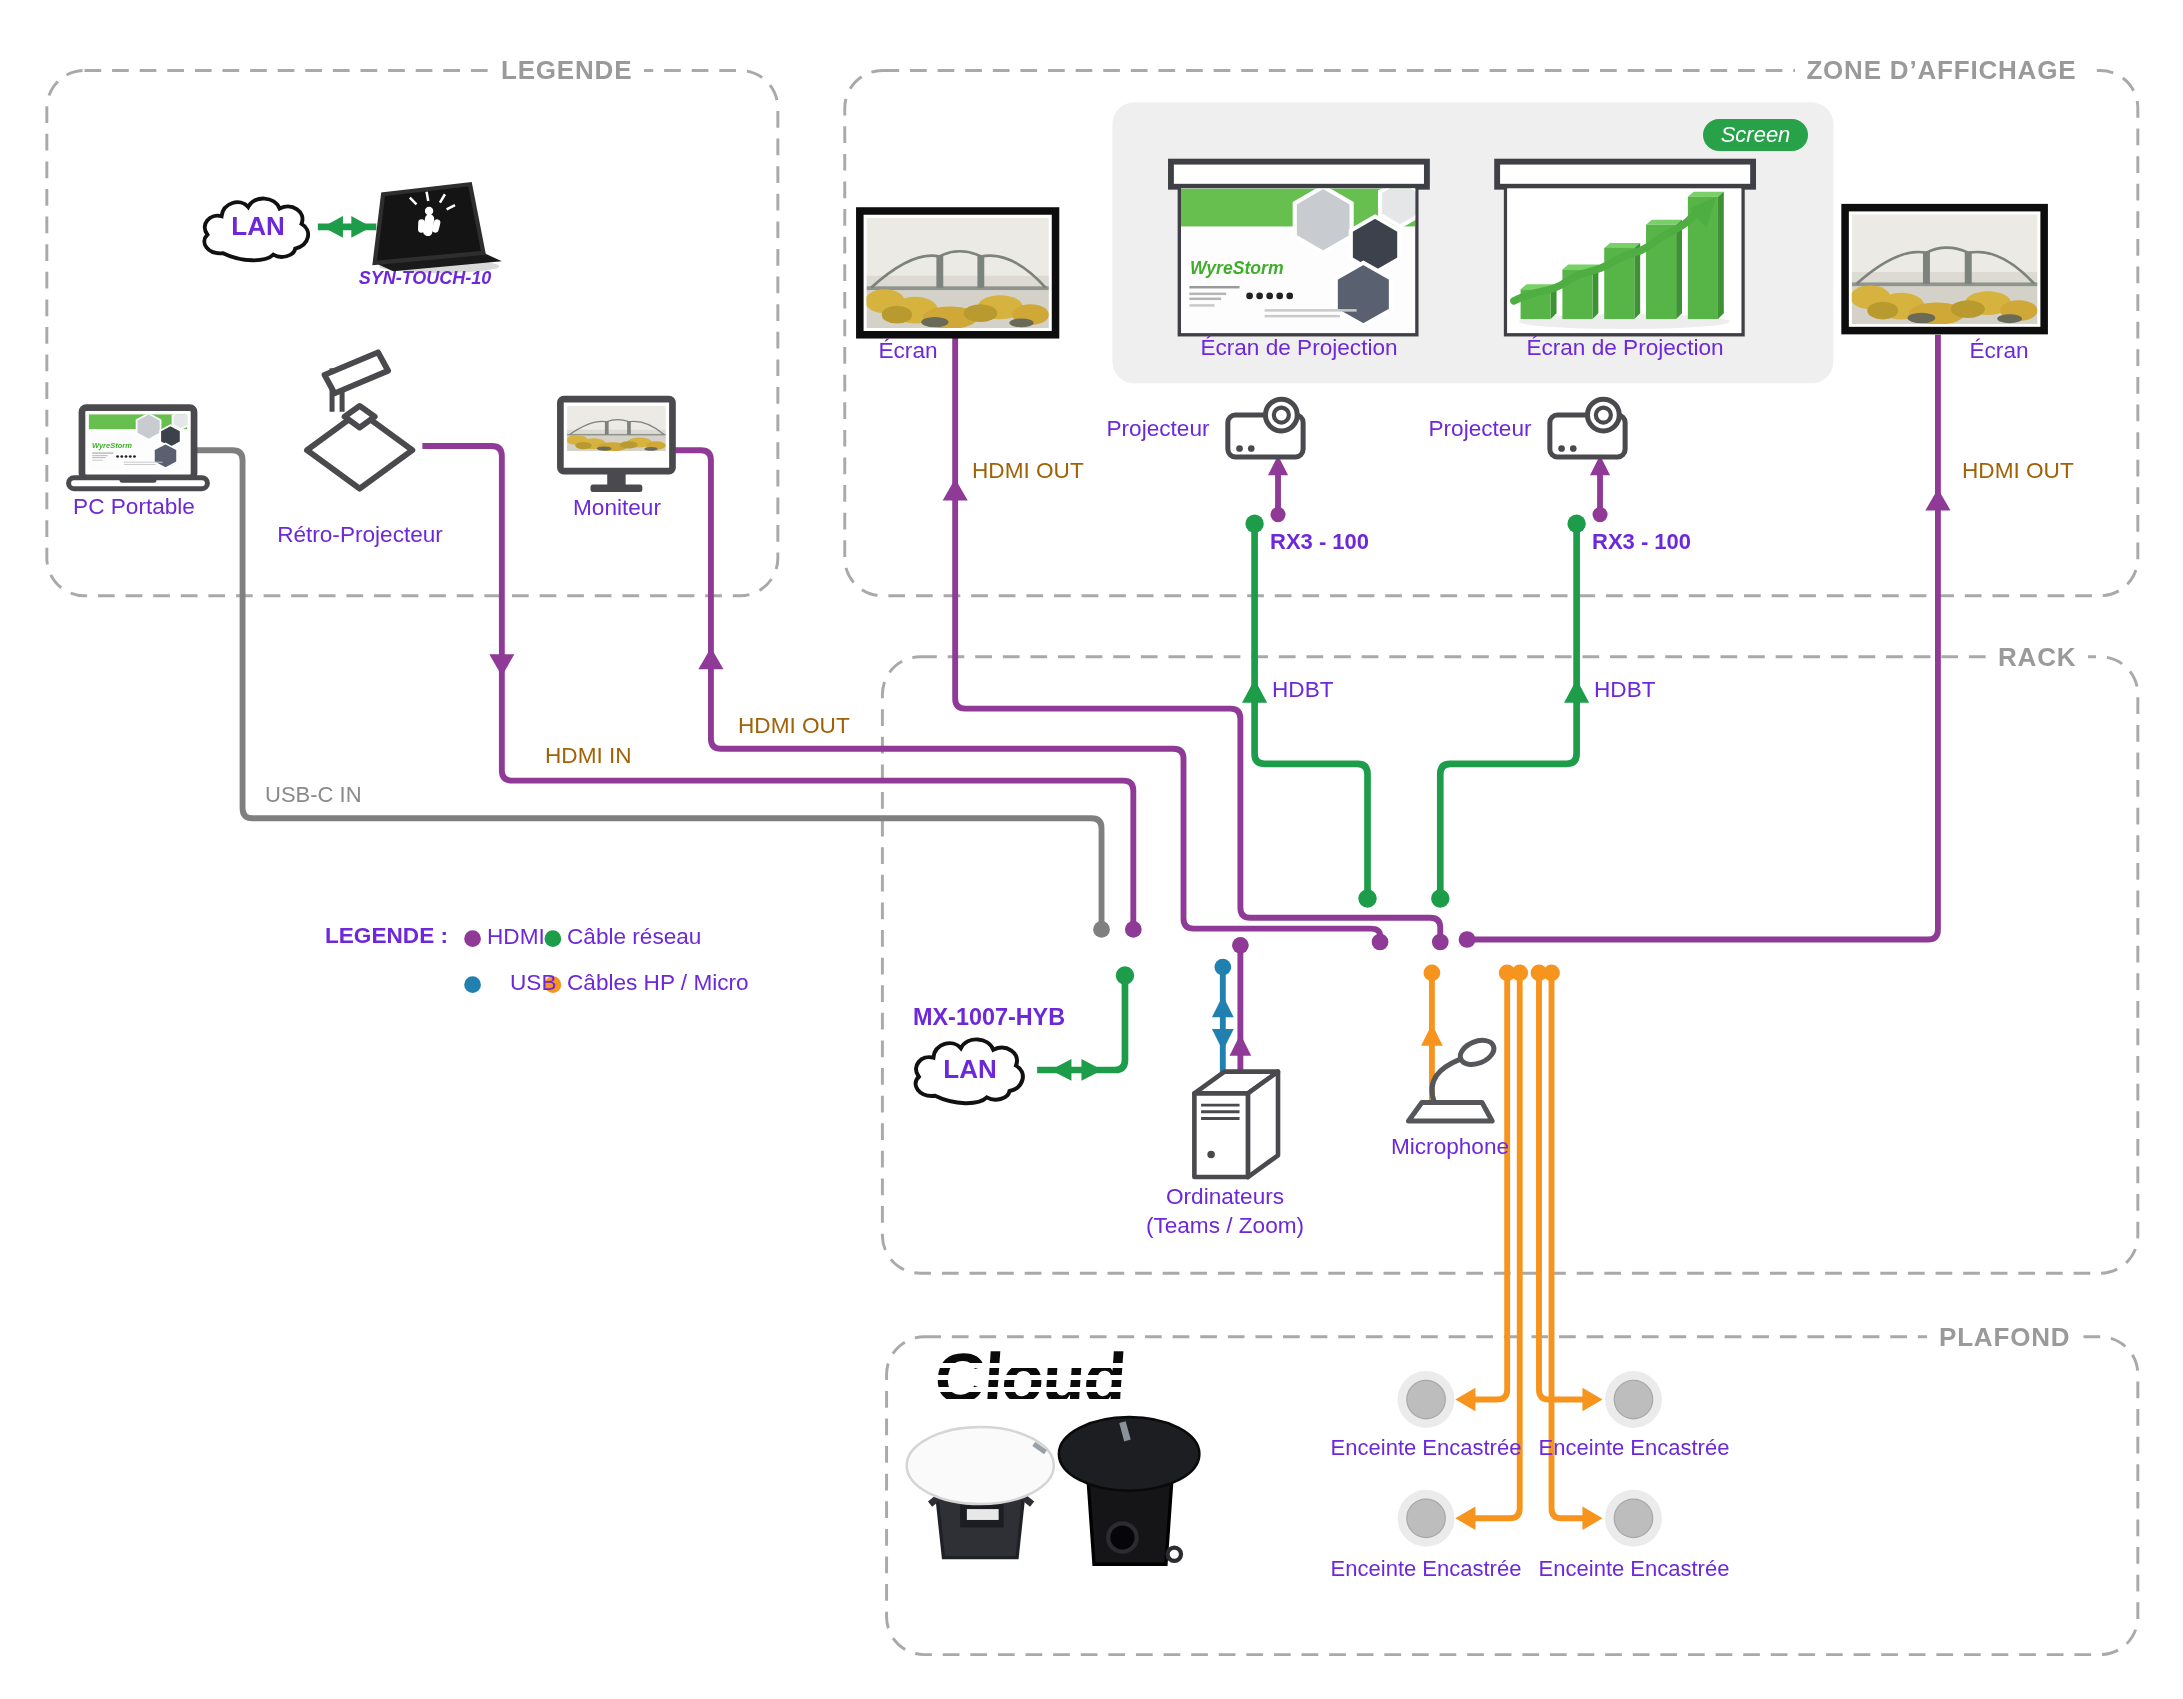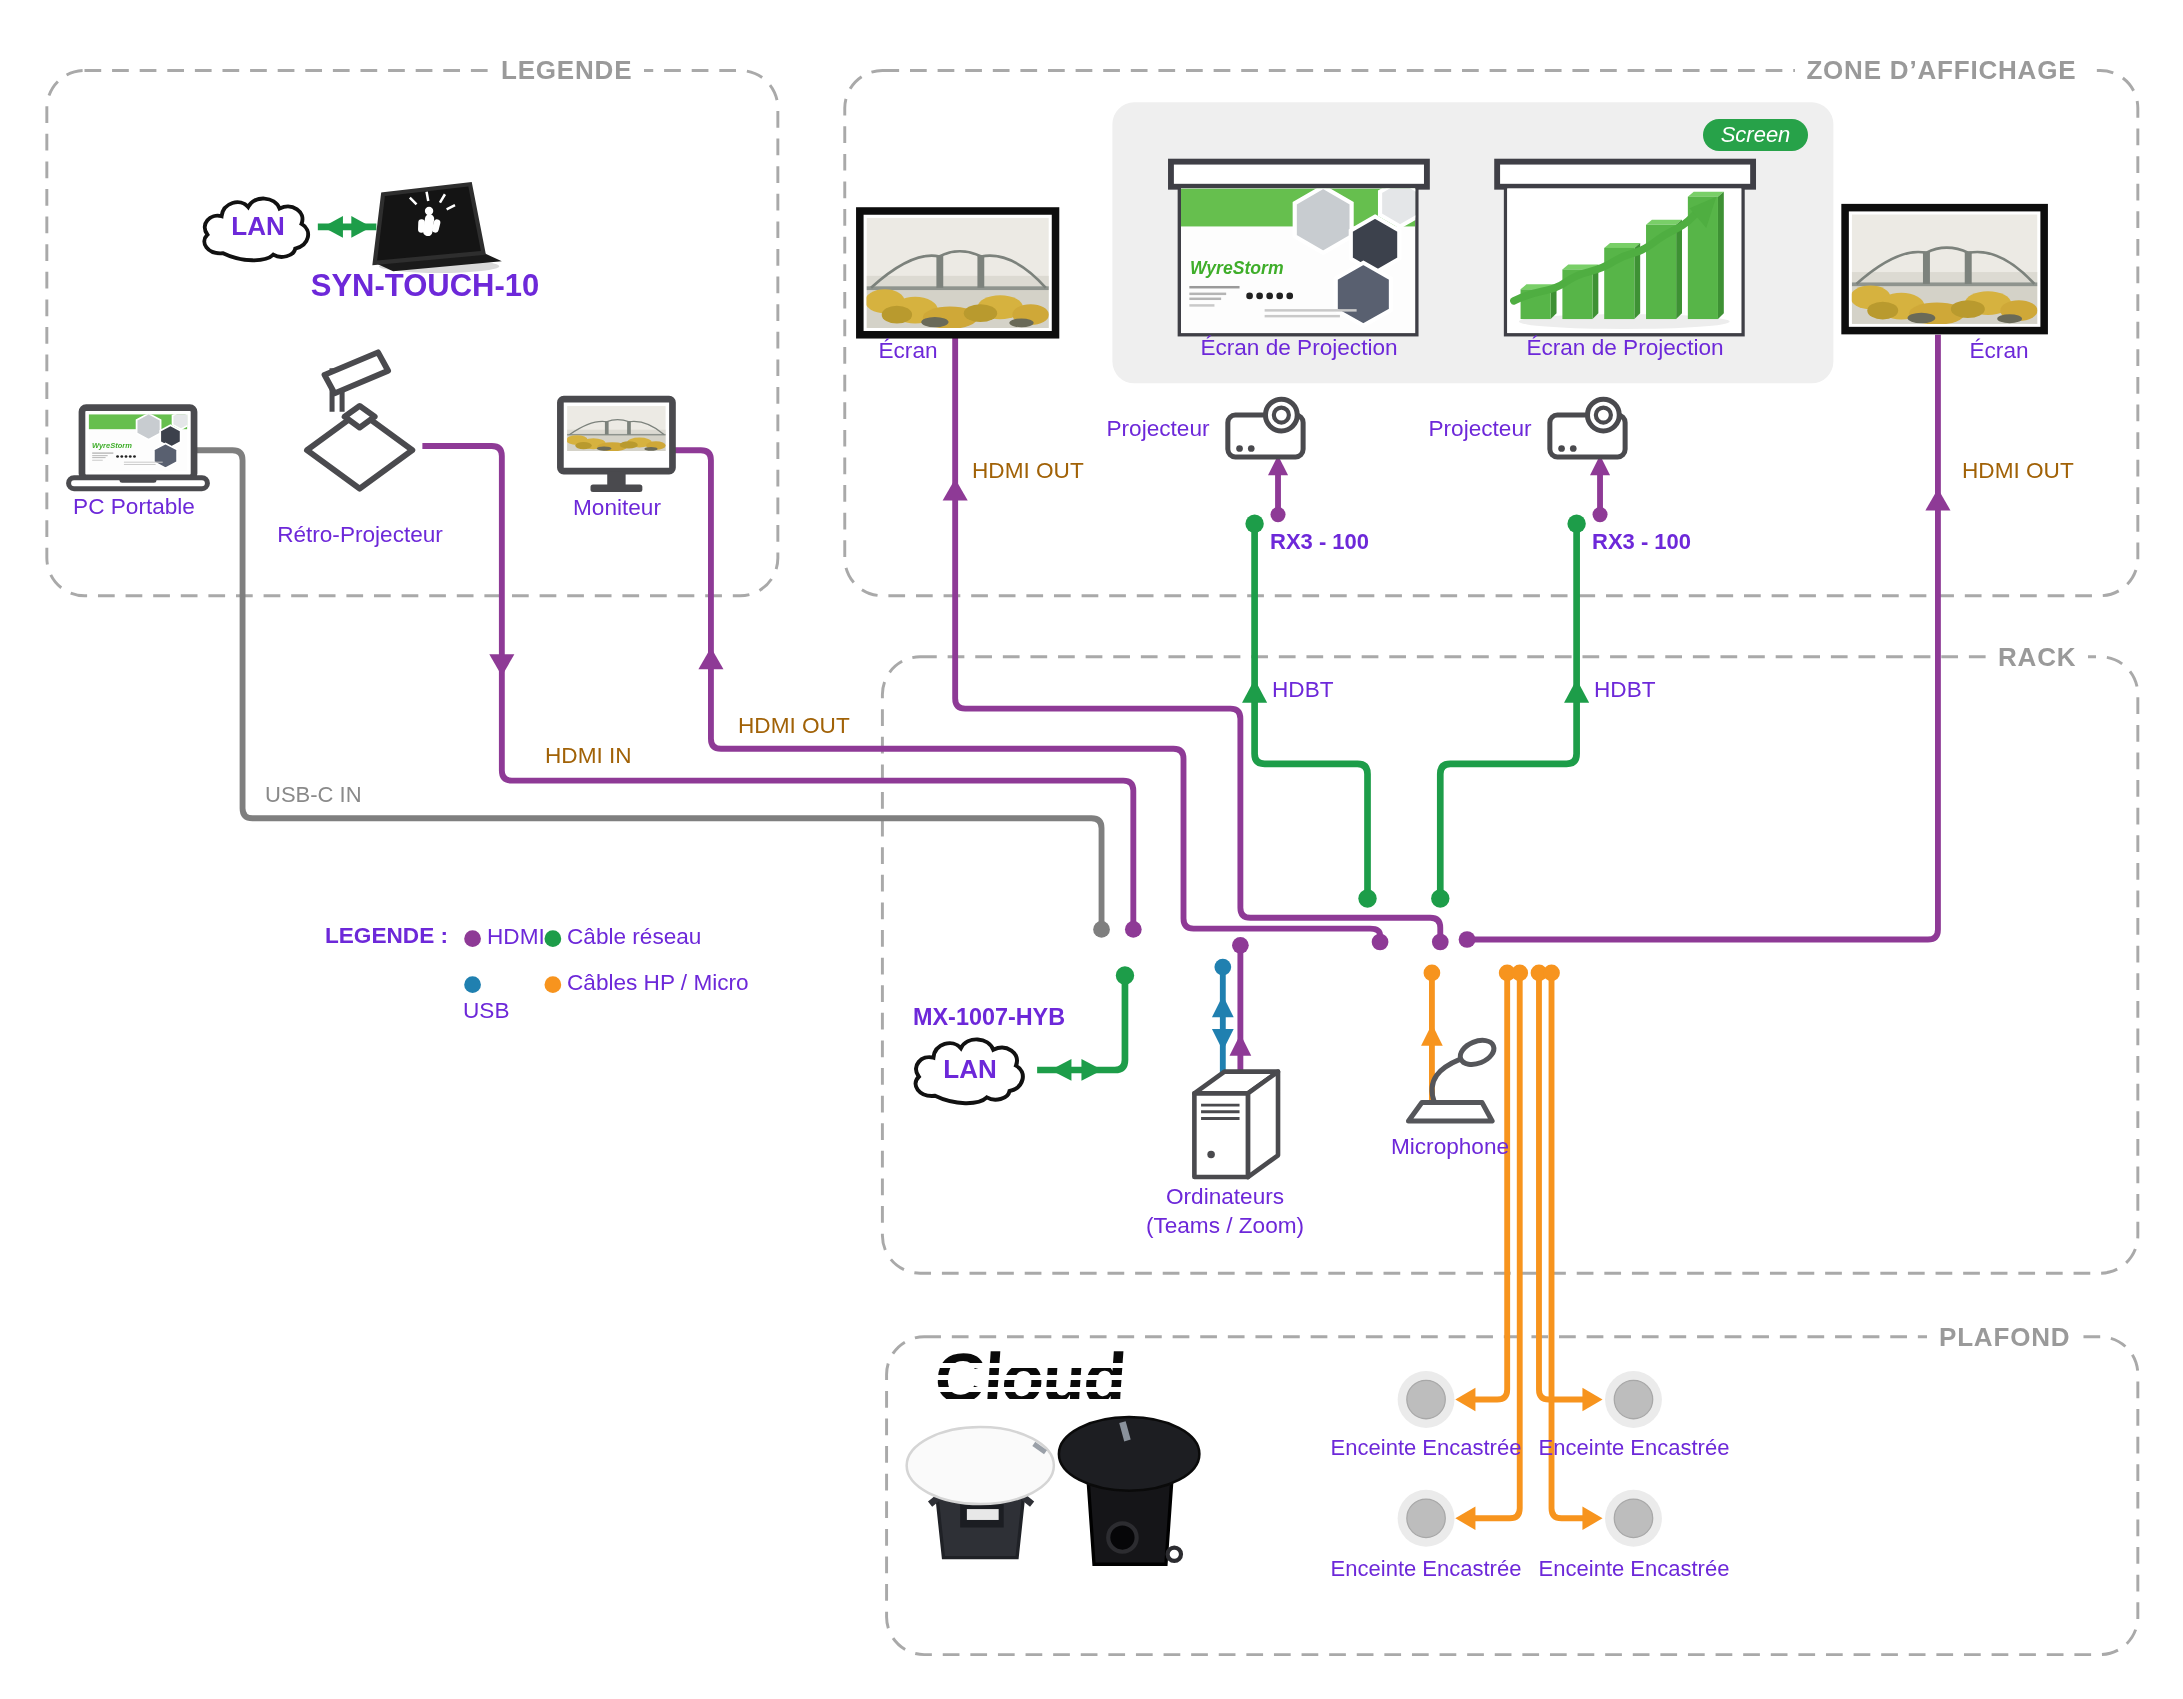--- a/index.html
+++ b/index.html
@@ -301,21 +301,21 @@
         </g>
   </g>
 </svg>
 
 <div class="zone-title" style="right:1539px;top:70px;">LEGENDE</div>
 <div class="zone-title" style="right:95px;top:70px;">ZONE D’AFFICHAGE</div>
 <div class="zone-title" style="right:95px;top:657px;">RACK</div>
 <div class="zone-title" style="right:101px;top:1337px;">PLAFOND</div>
 
 <div class="lbl c b" style="left:258px;top:212px;font-size:26px;">LAN</div>
-<div class="lbl c b" style="left:425px;top:269px;font-size:31px;">SYN-TOUCH-10</div>
+<div class="lbl c b" style="left:425px;top:269px;font-size:18px;font-style:italic;">SYN-TOUCH-10</div>
 <div class="lbl c" style="left:134px;top:495px;">PC Portable</div>
 <div class="lbl c" style="left:360px;top:494px;margin-top:29px;">Rétro-Projecteur</div>
 <div class="lbl c" style="left:617px;top:496px;">Moniteur</div>
 
 <div class="lbl c" style="left:908px;top:339px;">Écran</div>
 <div class="lbl c" style="left:1299px;top:336px;">Écran de Projection</div>
 <div class="lbl c" style="left:1625px;top:336px;">Écran de Projection</div>
 <div class="badge">Screen</div>
 <div class="lbl c" style="left:1999px;top:339px;">Écran</div>
 <div class="lbl c" style="left:1158px;top:417px;">Projecteur</div>
@@ -327,21 +327,21 @@
 <div class="lbl green" style="left:1594px;top:678px;">HDBT</div>
 <div class="lbl purple" style="left:972px;top:459px;">HDMI OUT</div>
 <div class="lbl purple" style="left:1962px;top:459px;">HDMI OUT</div>
 <div class="lbl purple" style="left:738px;top:714px;">HDMI OUT</div>
 <div class="lbl purple" style="left:545px;top:744px;">HDMI IN</div>
 <div class="lbl grayt" style="left:265px;top:783px;font-size:22px;">USB-C IN</div>
 
 <div class="lbl b" style="left:325px;top:924px;">LEGENDE :</div>
 <div class="lbl" style="left:487px;top:925px;">HDMI</div>
 <div class="lbl" style="left:567px;top:925px;">Câble réseau</div>
-<div class="lbl" style="left:463px;top:971px;margin-top:28px;">USB</div>
+<div class="lbl" style="left:510px;top:971px;">USB</div>
 <div class="lbl" style="left:567px;top:971px;">Câbles HP / Micro</div>
 
 <div class="lbl b" style="left:913px;top:1005px;font-size:23.4px;">MX-1007-HYB</div>
 <div class="lbl c b" style="left:970px;top:1055px;font-size:26px;">LAN</div>
 <div class="lbl c" style="left:1225px;top:1185px;">Ordinateurs</div>
 <div class="lbl c" style="left:1225px;top:1214px;">(Teams / Zoom)</div>
 <div class="lbl c" style="left:1450px;top:1135px;">Microphone</div>
 
 <div class="cloudlogo">Cloud</div>
 <div class="stripe" style="top:1363px;"></div>

